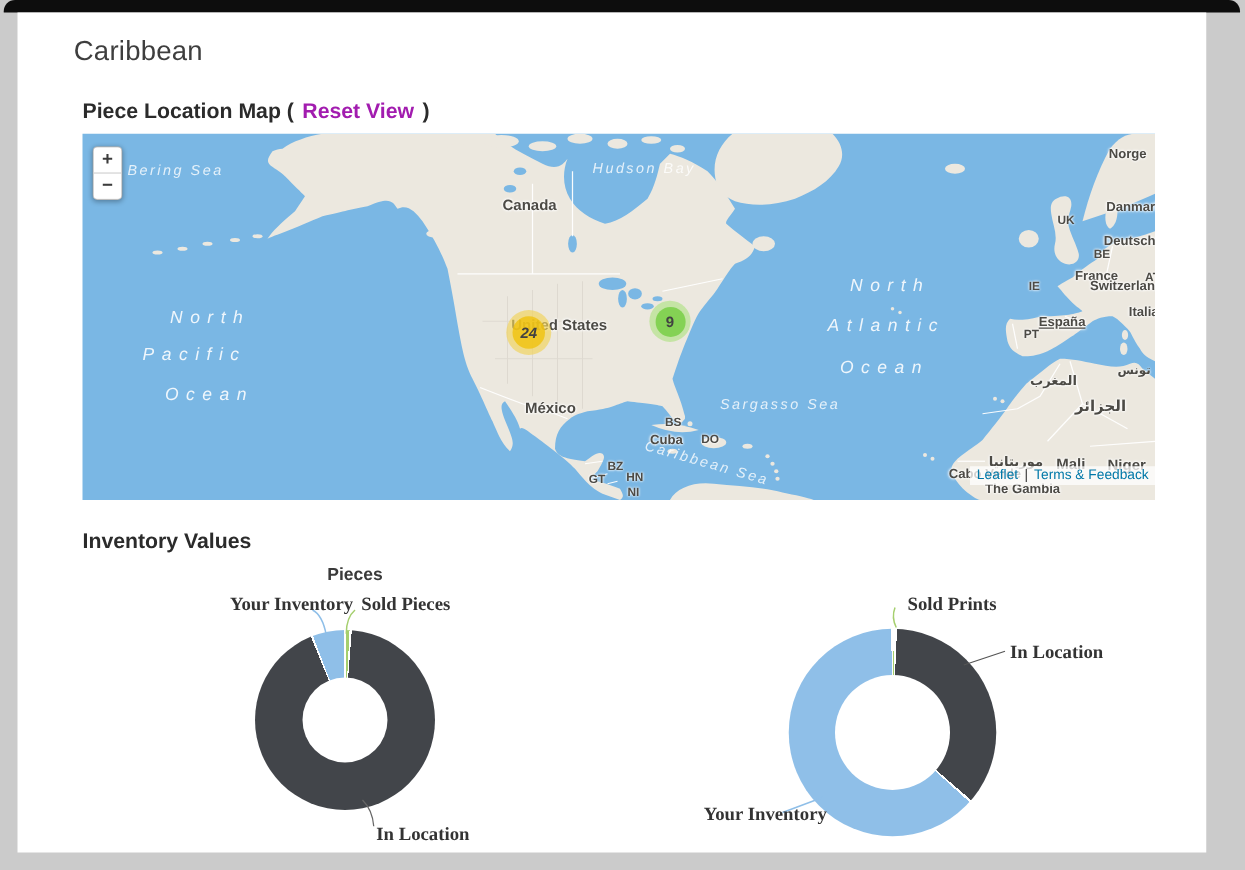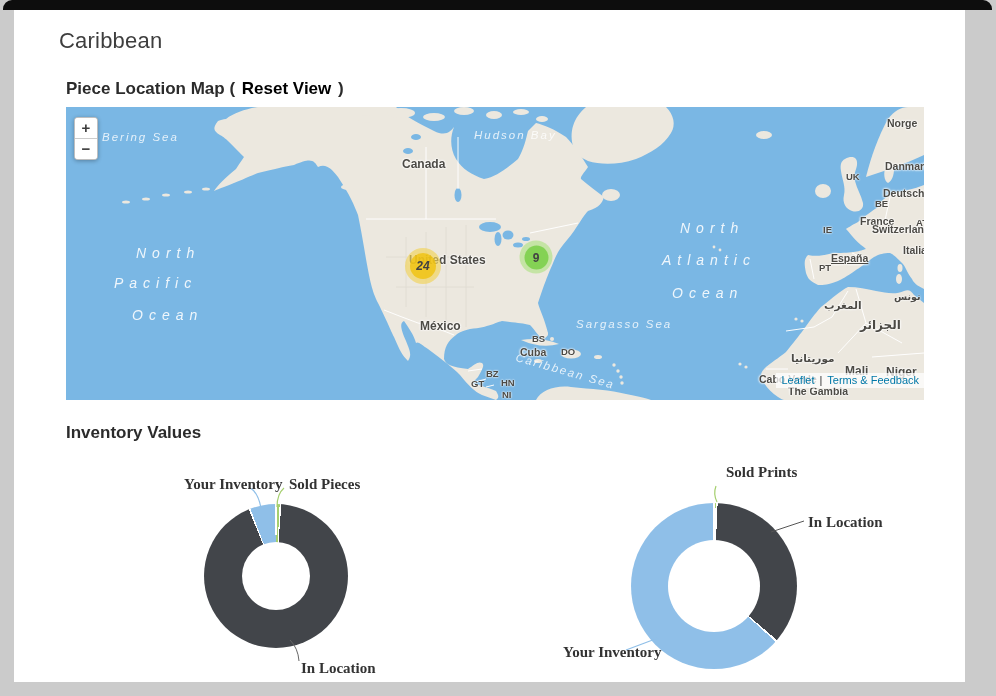--- a/index.html
+++ b/index.html
@@ -21,21 +21,21 @@
   .h-insights{
     position:absolute;left:45px;top:18px;margin:0;
     font-size:22px;font-weight:400;color:#3e3e3e;letter-spacing:.2px;
   }
   .section-heading{
     position:absolute;left:52px;
     font-size:17px;font-weight:700;color:#2b2b2b;
   }
   .sh-map{top:69px;}
   .sh-inventory{top:413px;}
-  .reset-link{color:#000000;cursor:pointer;text-decoration:none;font-weight:700;margin:0 2px;text-align:right;}
+  .reset-link{color:#a21caf;cursor:pointer;text-decoration:none;font-weight:700;margin:0 2px;text-align:right;}
   
   .map{
     position:absolute;left:52px;top:97px;width:858px;height:293px;
     background:#7ab7e4;overflow:hidden;cursor:grab;
   }
   .map svg.base{position:absolute;left:0;top:0;}
   .mlabel{position:absolute;white-space:nowrap;pointer-events:none;}
   .mlabel.ocean{
     font-style:italic;font-size:14px;letter-spacing:6px;
     color:rgba(255,255,255,0.88);
@@ -100,21 +100,21 @@
     background:#fff;border-radius:50%;
   }
   .chart-pieces .hole{width:68px;height:68px;}
   .chart-prints .hole{width:92px;height:92px;}
   .slice-label{
     position:absolute;font-size:15px;font-weight:700;color:#333;white-space:nowrap;font-family:Liberation Serif, serif;
   }
   .chart-pieces .l-your{left:40px;top:28px;}
   .chart-pieces .l-sold{left:145px;top:28px;}
   .chart-pieces .l-inloc{left:157px;top:212px;}
-  .chart-prints .l-sold{left:172px;top:16px;}
+  .chart-prints .l-sold{left:172px;top:28px;}
   .chart-prints .l-inloc{left:254px;top:66px;}
   .chart-prints .l-your{left:9px;top:196px;}
   .leaders{position:absolute;left:0;top:0;pointer-events:none;}
 </style>
 </head>
 <body>
 
 <div class="window-bar"></div>
 
 <div class="page">
@@ -294,21 +294,21 @@
         <span class="mlabel code" style="left: 809px; top: 91px;">BE</span>
         <span class="mlabel country sm" style="left: 794px; top: 108px;">France</span>
         <span class="mlabel country sm" style="left: 806px; top: 116px;">Switzerland</span>
         <span class="mlabel code" style="left: 850px; top: 110px;">AT</span>
         <span class="mlabel country sm" style="left: 837px; top: 137px;">Italia</span>
         <span class="mlabel country sm" style="left: 765px; top: 145px; text-decoration: underline;">España</span>
         <span class="mlabel code" style="left: 753px; top: 155px;">PT</span>
         <span class="mlabel country sm" style="left: 758px; top: 192px;">المغرب</span>
         <span class="mlabel code" style="left: 828px; top: 184px;">تونس</span>
         <span class="mlabel country" style="left: 794px; top: 211px;">الجزائر</span>
-        <span class="mlabel country sm" style="left: 725px; top: 245px; text-align: center;">موريتانيا</span>
+        <span class="mlabel country sm" style="left: 725px; top: 257px; text-align: center;">موريتانيا</span>
         <span class="mlabel country" style="left: 779px; top: 257px;">Mali</span>
         <span class="mlabel country" style="left: 820px; top: 258px;">Niger</span>
         <span class="mlabel country sm" style="left: 676px; top: 266px; margin-left: 17px;">Cabo Verde</span>
         <span class="mlabel country sm" style="left: 719px; top: 269px; margin-top: 24px;">Sénégal</span>
         <span class="mlabel country sm" style="left: 722px; top: 278px;">The Gambia</span>
       </div>
     <div id="map-markers">
         <div class="cluster medium" style="left: 357px; top: 159px; background: rgba(241, 211, 87, 0.65);">
           <div class="cluster-inner" style="background: rgba(240, 194, 12, 0.8); font-style: italic;">24</div>
         </div>
@@ -325,20 +325,21 @@
     <div class="attribution">
       <a>Leaflet</a>
       <span>|</span>
       <a>Terms &amp; Feedback</a>
     </div>
   </div>
 
   <div class="section-heading sh-inventory">Inventory Values</div>
 
   <div class="chart chart-pieces">
+    <div class="chart-title">Pieces</div>
     <div class="donut" style="background: conic-gradient(rgb(255, 255, 255) 0deg, rgb(255, 255, 255) 0.7deg, rgb(165, 207, 110) 0.7deg, rgb(165, 207, 110) 2.9deg, rgb(255, 255, 255) 2.9deg, rgb(255, 255, 255) 3.6deg, rgb(255, 255, 255) 3.6deg, rgb(255, 255, 255) 4.3deg, rgb(66, 69, 74) 4.3deg, rgb(66, 69, 74) 337.7deg, rgb(255, 255, 255) 337.7deg, rgb(255, 255, 255) 338.4deg, rgb(255, 255, 255) 338.4deg, rgb(255, 255, 255) 339.1deg, rgb(143, 191, 232) 339.1deg, rgb(143, 191, 232) 359.3deg, rgb(255, 255, 255) 359.3deg, rgb(255, 255, 255) 360deg);">
       <div class="hole"></div>
     </div>
     <svg class="leaders" width="280" height="240">
       <path d="M106,40 Q114,44 117,60" stroke="#8fbfe8" stroke-width="1.2" fill="none"></path>
       <path d="M140,40 Q133,46 133,59" stroke="#a5cf6e" stroke-width="1.2" fill="none"></path>
       <path d="M146,192 Q154,200 155,213" stroke="#666" stroke-width="1" fill="none"></path>
     </svg>
     <span class="slice-label l-your">Your Inventory</span>
     <span class="slice-label l-sold">Sold Pieces</span>

